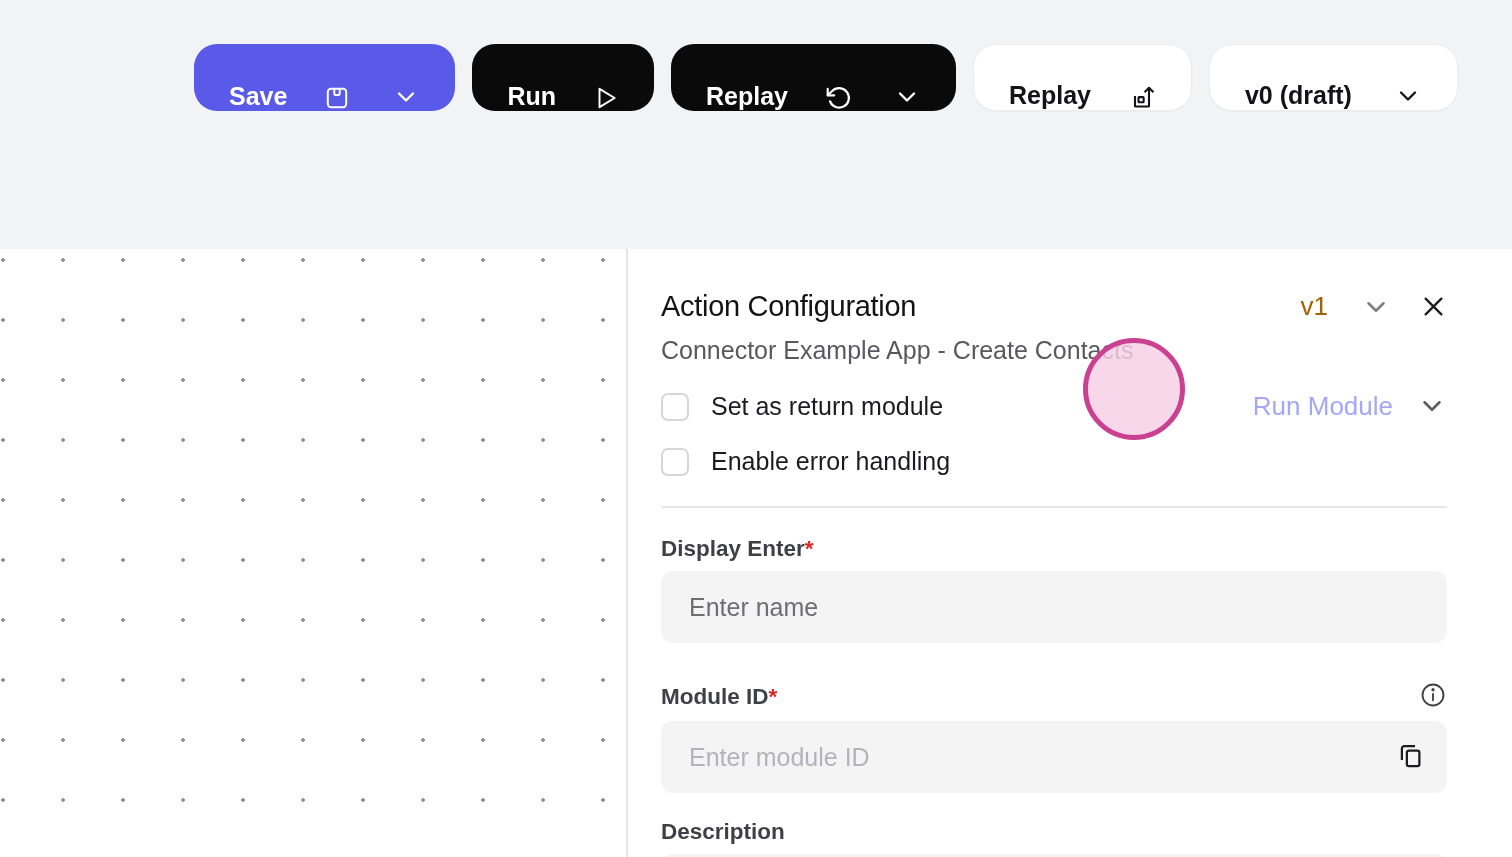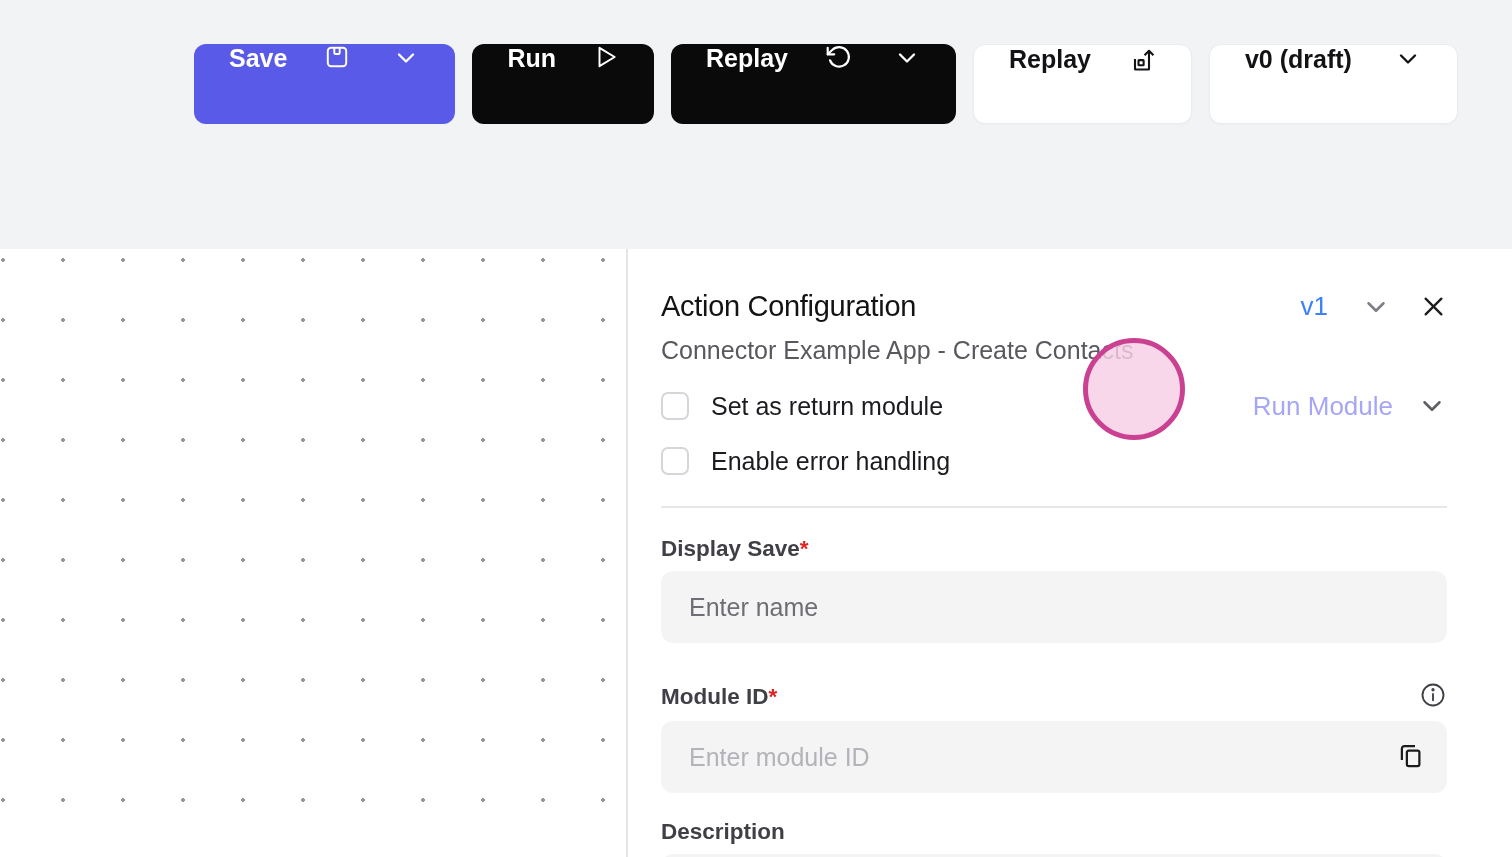--- a/index.html
+++ b/index.html
@@ -8,22 +8,22 @@
     font-family:"Liberation Sans","DejaVu Sans",sans-serif;
     background:#f2f3f5;
     position:relative;
     color:#1c1c20;
   }
 
   
   .toolbar { position:absolute; top:0; left:0; width:1512px; height:249px; background:#f2f3f5; }
   .toolbar-buttons { position:absolute; top:44px; left:194px; display:flex; gap:17px; align-items:center; }
   .btn {
-    height:80px; border:none; border-radius:12px; cursor:pointer;
-    display:flex; align-items:flex-start; font-family:inherit;
+    height:67px; border:none; border-radius:23px; cursor:pointer;
+    display:flex; align-items:flex-end; font-family:inherit;
     font-size:25px; font-weight:600; white-space:nowrap;
   }
   .btn-primary { background:#5a5ae8; color:#ffffff; padding:0 35px; }
   .btn-dark    { background:#0a0a0b; color:#ffffff; padding:0 35px; }
   .btn-light   { background:#ffffff; color:#131316; padding:0 35px; border:1px solid #ececef; box-shadow:0 1px 2px rgba(0,0,0,0.03); }
   .btn .lbl { pointer-events:none; }
   .btn .ico { display:flex; align-items:center; margin-left:37px; }
   .btn .chev { display:flex; align-items:center; margin-left:42px; }
   .btn svg { display:block; }
 
@@ -36,30 +36,30 @@
     background-size:60px 60px;
     background-position:-27px -19px;
     border-right:2px solid #e4e5e8;
   }
   .panel { flex:1; height:100%; background:#ffffff; padding:41px 65px 0 33px; position:relative; }
 
   
   .panel-header { display:flex; align-items:center; }
   .panel-title { font-size:29px; font-weight:400; color:#131316; letter-spacing:-0.3px; }
   .panel-header .spacer { flex:1; }
-  .version-label { font-size:26px; color:#3b82f6; }
+  .version-label { font-size:26px; color:#a16207; }
   .hdr-chevron { margin-left:33px; cursor:pointer; display:flex; }
   .hdr-close   { margin-left:29px; cursor:pointer; display:flex; }
 
   .panel-subtitle { margin-top:13px; font-size:25px; color:#58585e; }
 
   
   .cb-row { margin-top:26px; display:flex; align-items:center; justify-content:space-between; height:30px; }
   .cb-row + .cb-row { margin-top:25px; }
-  .cb-left { display:flex; align-items:center; }
+  .cb-left { display:flex; align-items:flex-end; }
   .checkbox {
     width:28px; height:28px; border:2px solid #d6d6da; border-radius:7px;
     background:#ffffff; cursor:pointer; flex:none;
   }
   .cb-label { margin-left:22px; font-size:25px; color:#1c1c20; }
   .run-module { display:flex; align-items:center; cursor:pointer; }
   .run-module-label { font-size:26px; font-weight:500; color:#a6a6f6; }
   .run-module .chev { margin-left:24px; display:flex; }
 
   .divider { margin-top:30px; border:none; border-top:2px solid #e7e7ea; }
@@ -204,21 +204,21 @@
       <div class="cb-left">
         <div class="checkbox"></div>
         <div class="cb-label">Enable error handling</div>
       </div>
     </div>
 
     <hr class="divider">
 
     <div class="field-label-row mt-label-1">
       <div class="field-label">
-        <span>Display Save</span><span class="req">*</span>
+        <span>Display Enter</span><span class="req">*</span>
       </div>
     </div>
     <div class="input-wrap">
       <input class="ph-dark" type="text" placeholder="Enter name" style="">
     </div>
 
     <div class="field-label-row mt-label-2">
       <div class="field-label">
         <span>Module ID</span><span class="req">*</span>
       </div>

